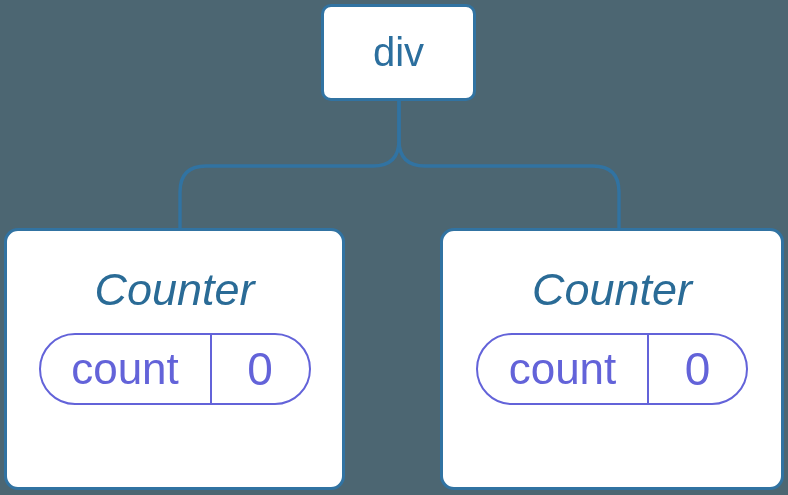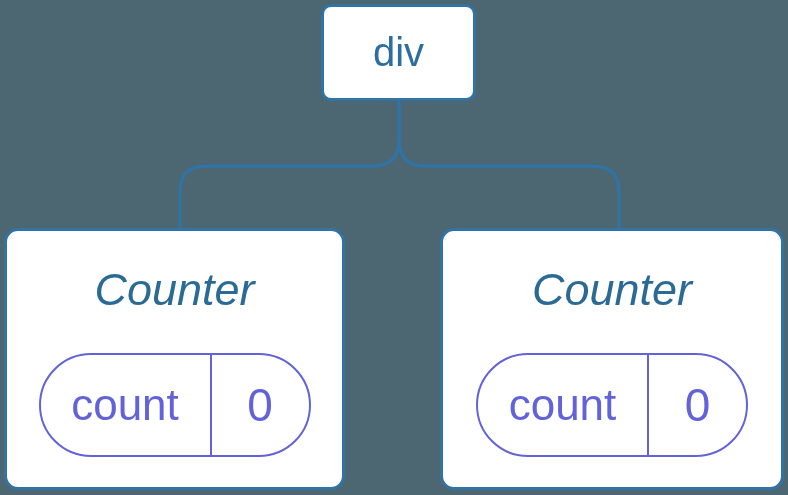--- a/index.html
+++ b/index.html
@@ -63,25 +63,25 @@
     width: 100%;
     text-align: center;
     font-size: 45px;
     line-height: 1;
     font-weight: 500;
     color: var(--title);
     font-style: italic;
   }
   .pill {
     position: absolute;
-    top: 122px;
+    top: 102px;
     left: 50%;
     transform: translateX(-50%);
     width: 272px;
-    height: 104px;
+    height: 72px;
     border: 2px solid var(--state);
     border-radius: 52px;
     display: flex;
     color: var(--state);
     background: var(--node-bg);
     overflow: hidden;
   }
   .pill-key {
     flex: 1;
     border-right: 2px solid var(--state);

